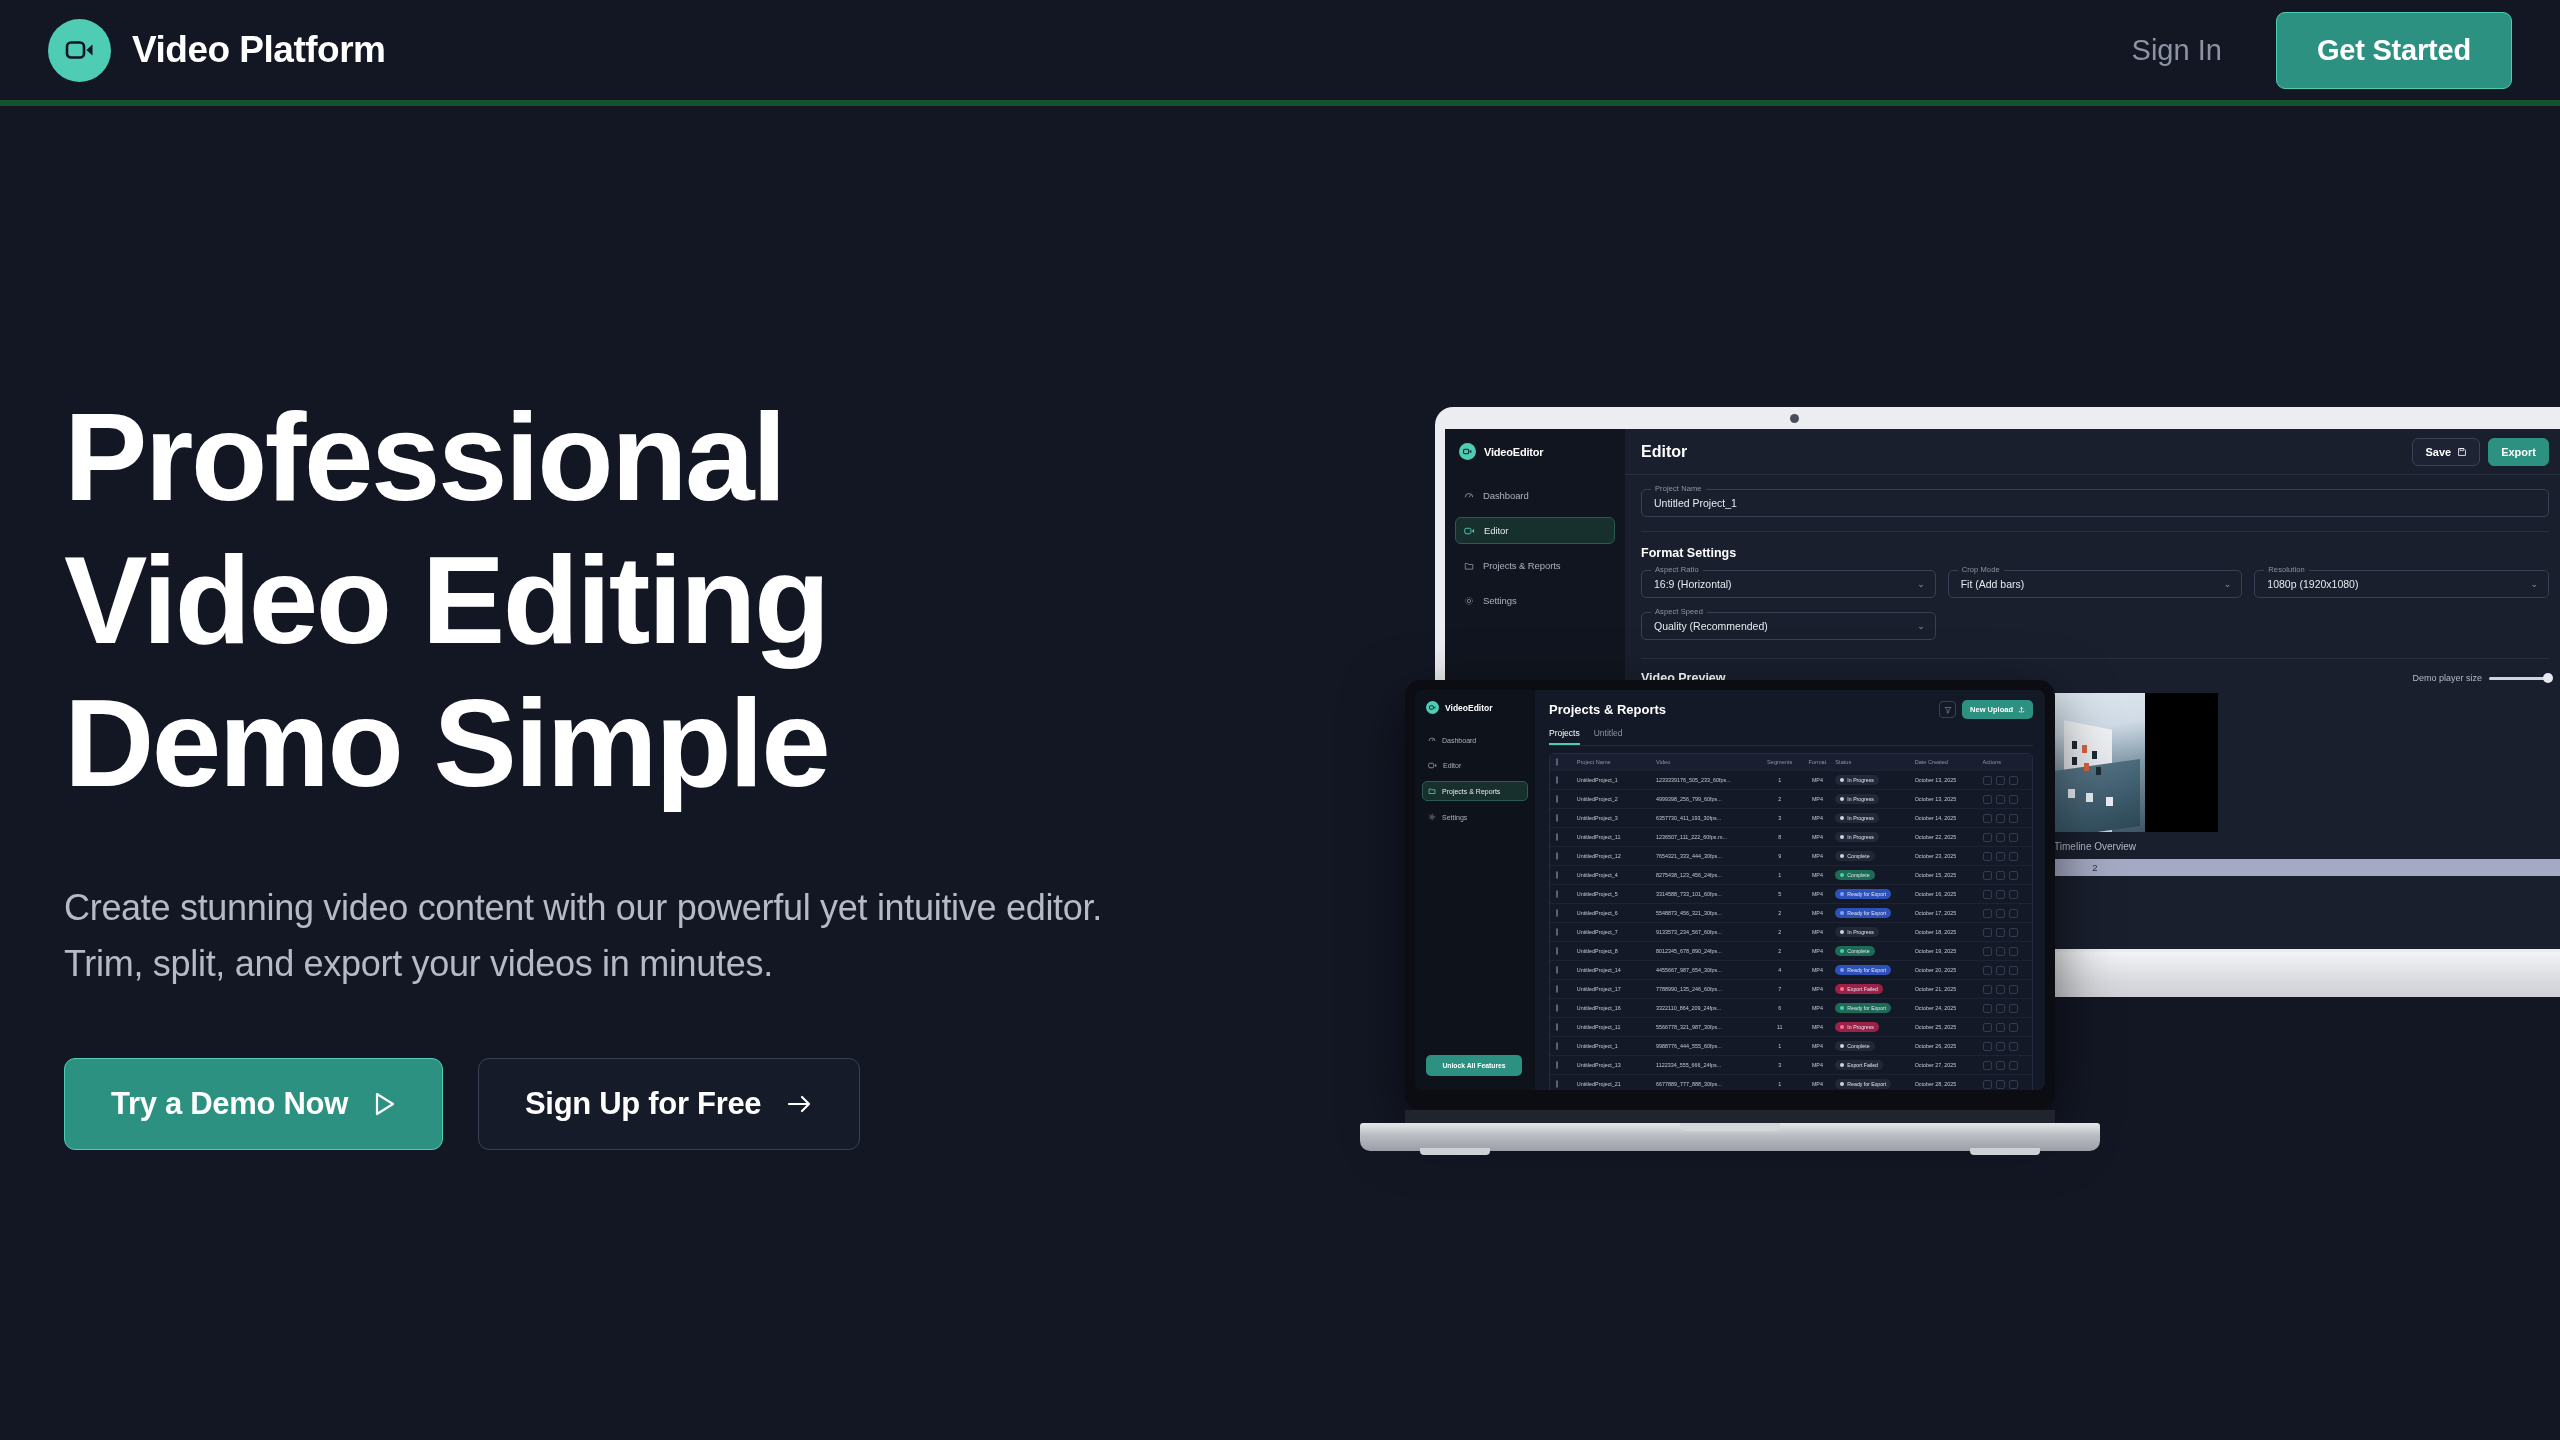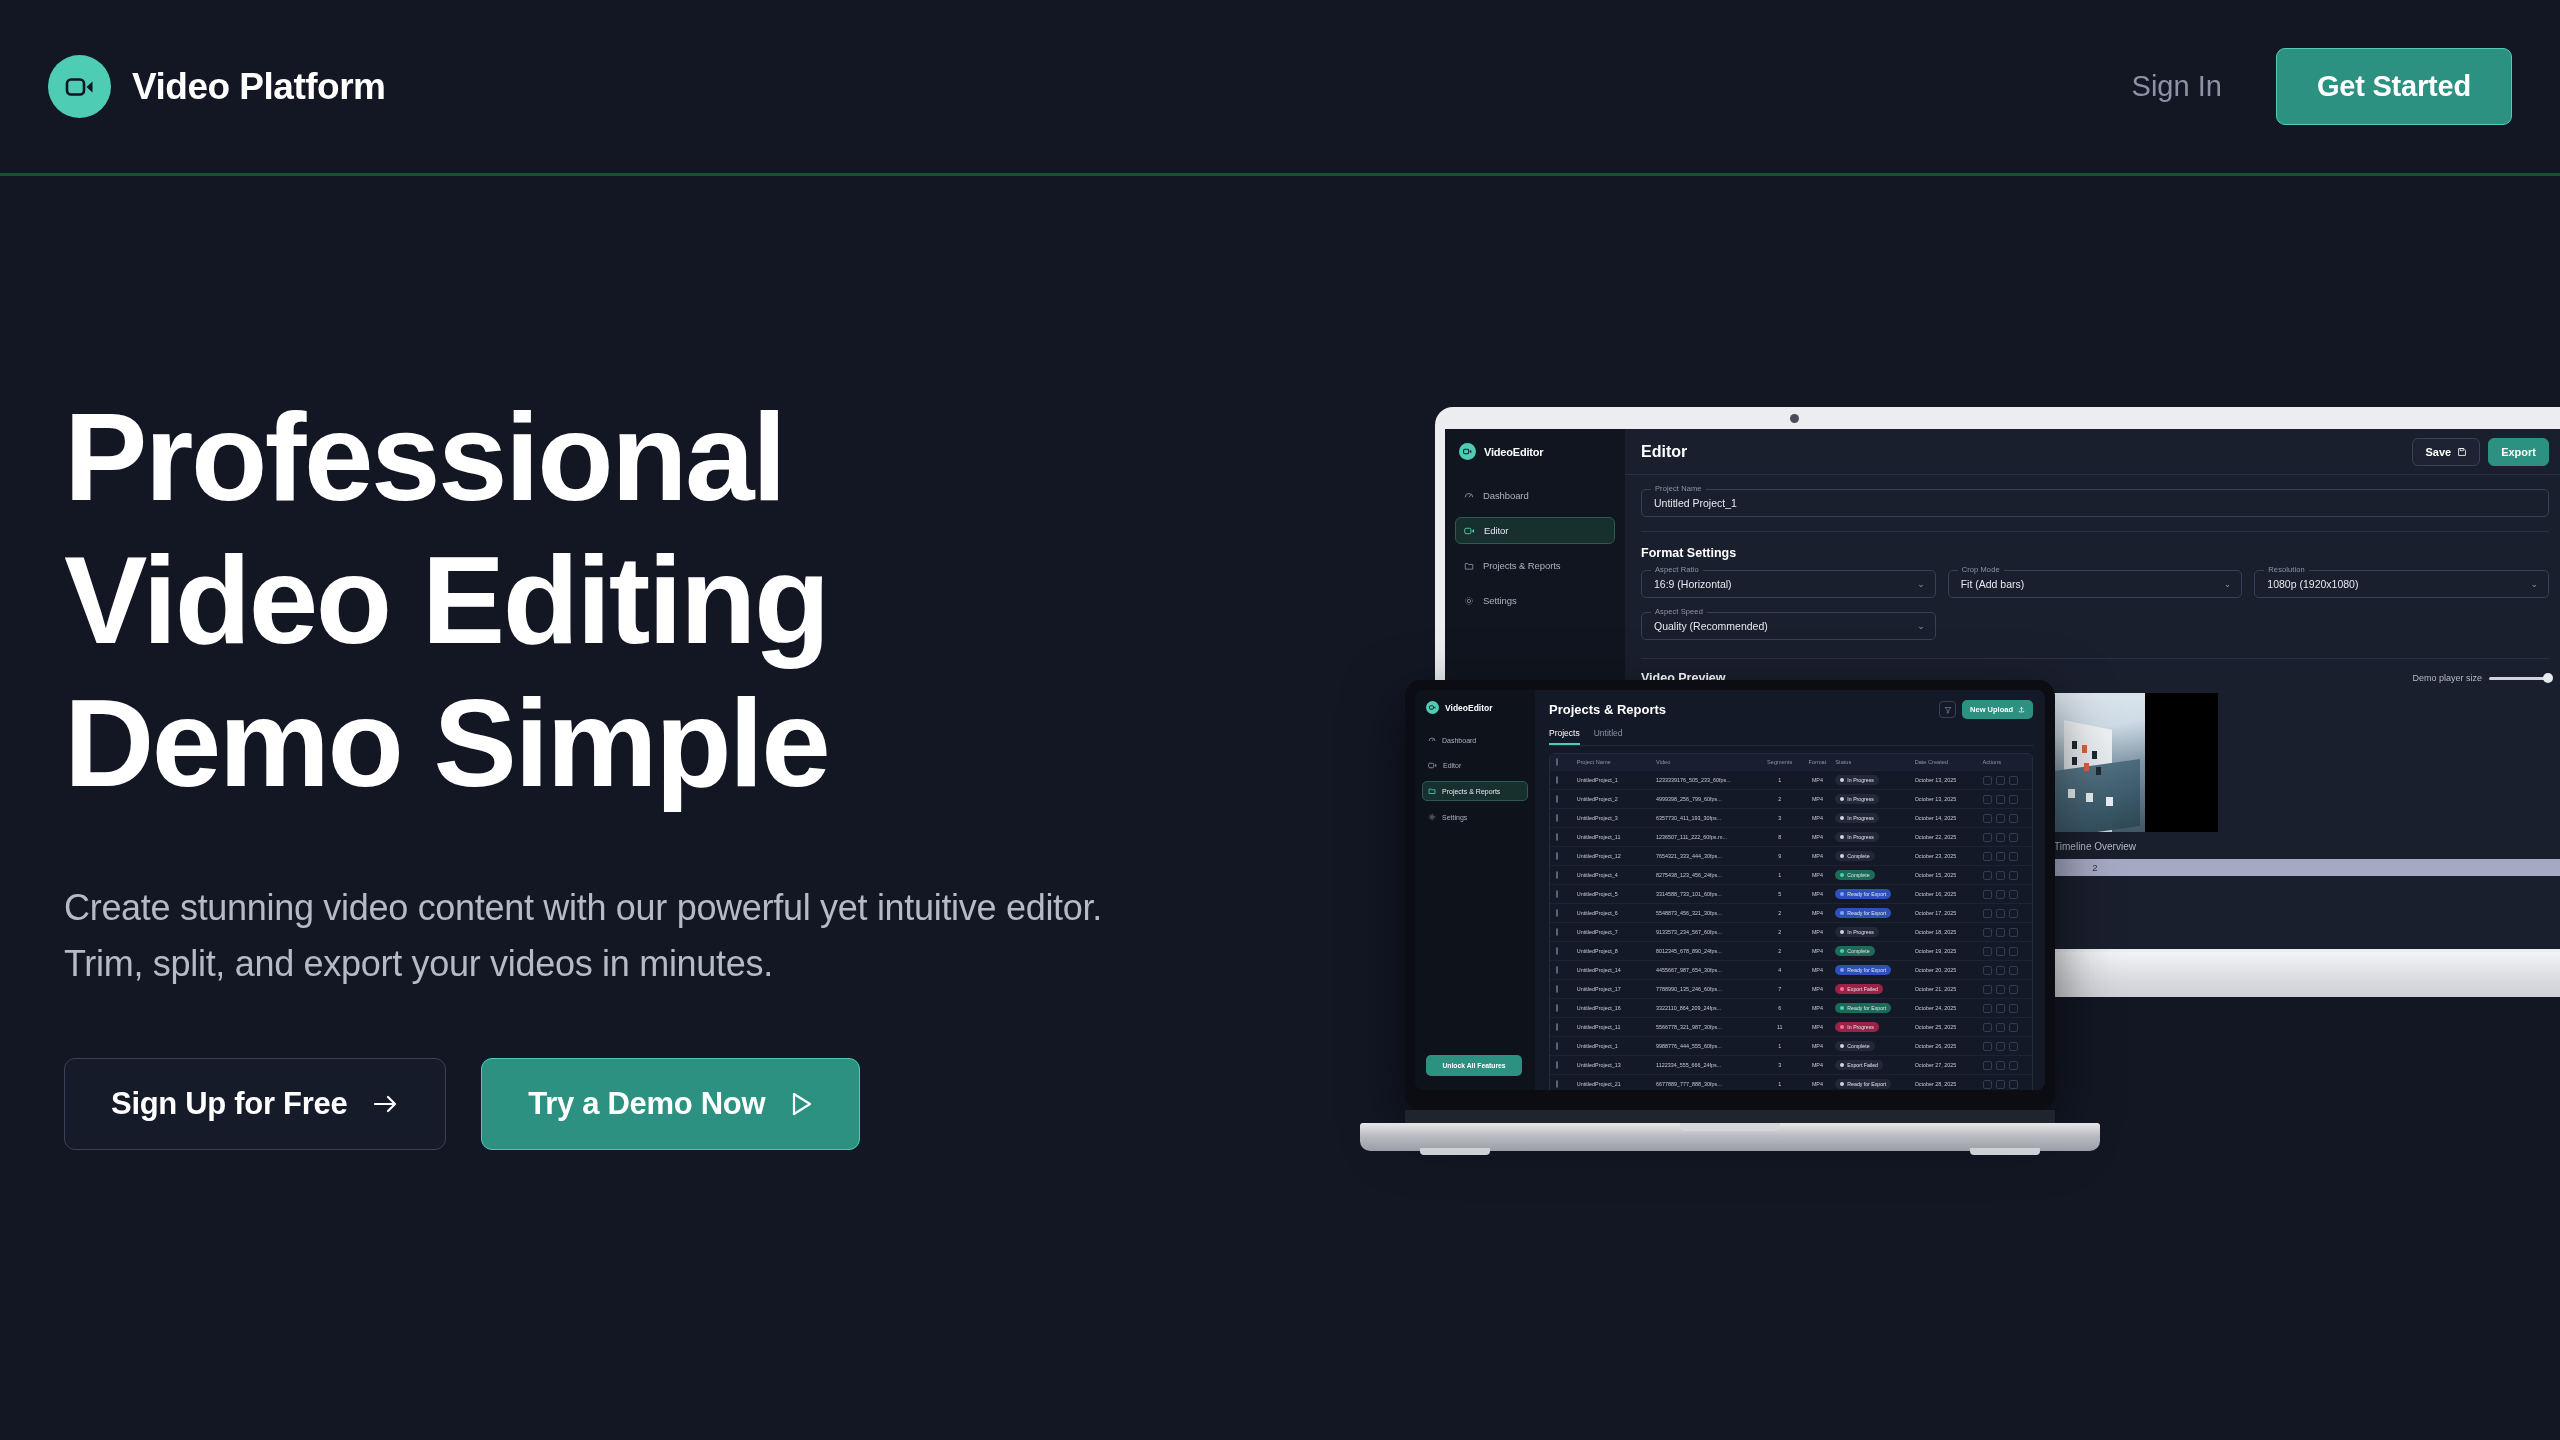--- a/index.html
+++ b/index.html
@@ -6,22 +6,22 @@
   html, body {
     width: 2560px; height: 1440px;
     background: #131724;
     font-family: "Liberation Sans", sans-serif;
     overflow: hidden;
   }
   .page { position: relative; width: 2560px; height: 1440px; background: #131724; }
 
   
   .header {
-    position: absolute; top: 0; left: 0; width: 2560px; height: 176px;
-    border-bottom: 3px solid #14532d;
+    position: absolute; top: 0; left: 0; width: 2560px; height: 106px;
+    border-bottom: 6px solid #14532d;
     display: flex; align-items: center; justify-content: space-between;
     padding: 0 48px;
   }
   .brand { display: flex; align-items: center; gap: 21px; }
   .brand-logo {
     width: 63px; height: 63px; border-radius: 50%;
     background: #4ECDB4; display: flex; align-items: center; justify-content: center;
   }
   .brand-name { font-size: 37px; font-weight: bold; color: #ffffff; letter-spacing: -0.5px; }
   .nav-right { display: flex; align-items: center; gap: 54px; }
@@ -267,33 +267,33 @@
   </div>
 
   <div class="hero">
     <h1>
       <span>Professional</span><br>
       <span>Video Editing</span><br>
       <span>Demo Simple</span>
     </h1>
     <p>Create stunning video content with our powerful yet intuitive editor. Trim, split, and export your videos in minutes.</p>
     <div class="cta-row">
+      <div class="btn btn-primary">
+        <span>Try a Demo Now</span>
+        <span>
+          <svg width="22" height="24" viewBox="0 0 22 24">
+              <path d="M3 2 L19 12 L3 22 Z" fill="none" stroke="#fff" stroke-width="2.2" stroke-linejoin="round"></path>
+            </svg>
+        </span>
+      </div>
       <div class="btn btn-secondary">
         <span>Sign Up for Free</span>
         <span>
           <svg width="26" height="20" viewBox="0 0 26 20">
               <path d="M2 10 H22 M15 3 L22 10 L15 17" fill="none" stroke="#fff" stroke-width="2.2" stroke-linecap="round" stroke-linejoin="round"></path>
-            </svg>
-        </span>
-      </div>
-      <div class="btn btn-primary">
-        <span>Try a Demo Now</span>
-        <span>
-          <svg width="22" height="24" viewBox="0 0 22 24">
-              <path d="M3 2 L19 12 L3 22 Z" fill="none" stroke="#fff" stroke-width="2.2" stroke-linejoin="round"></path>
             </svg>
         </span>
       </div>
     </div>
   </div>
 
   <div class="mockups">
 
     <div class="monitor">
       <div class="monitor-bezel"></div>

